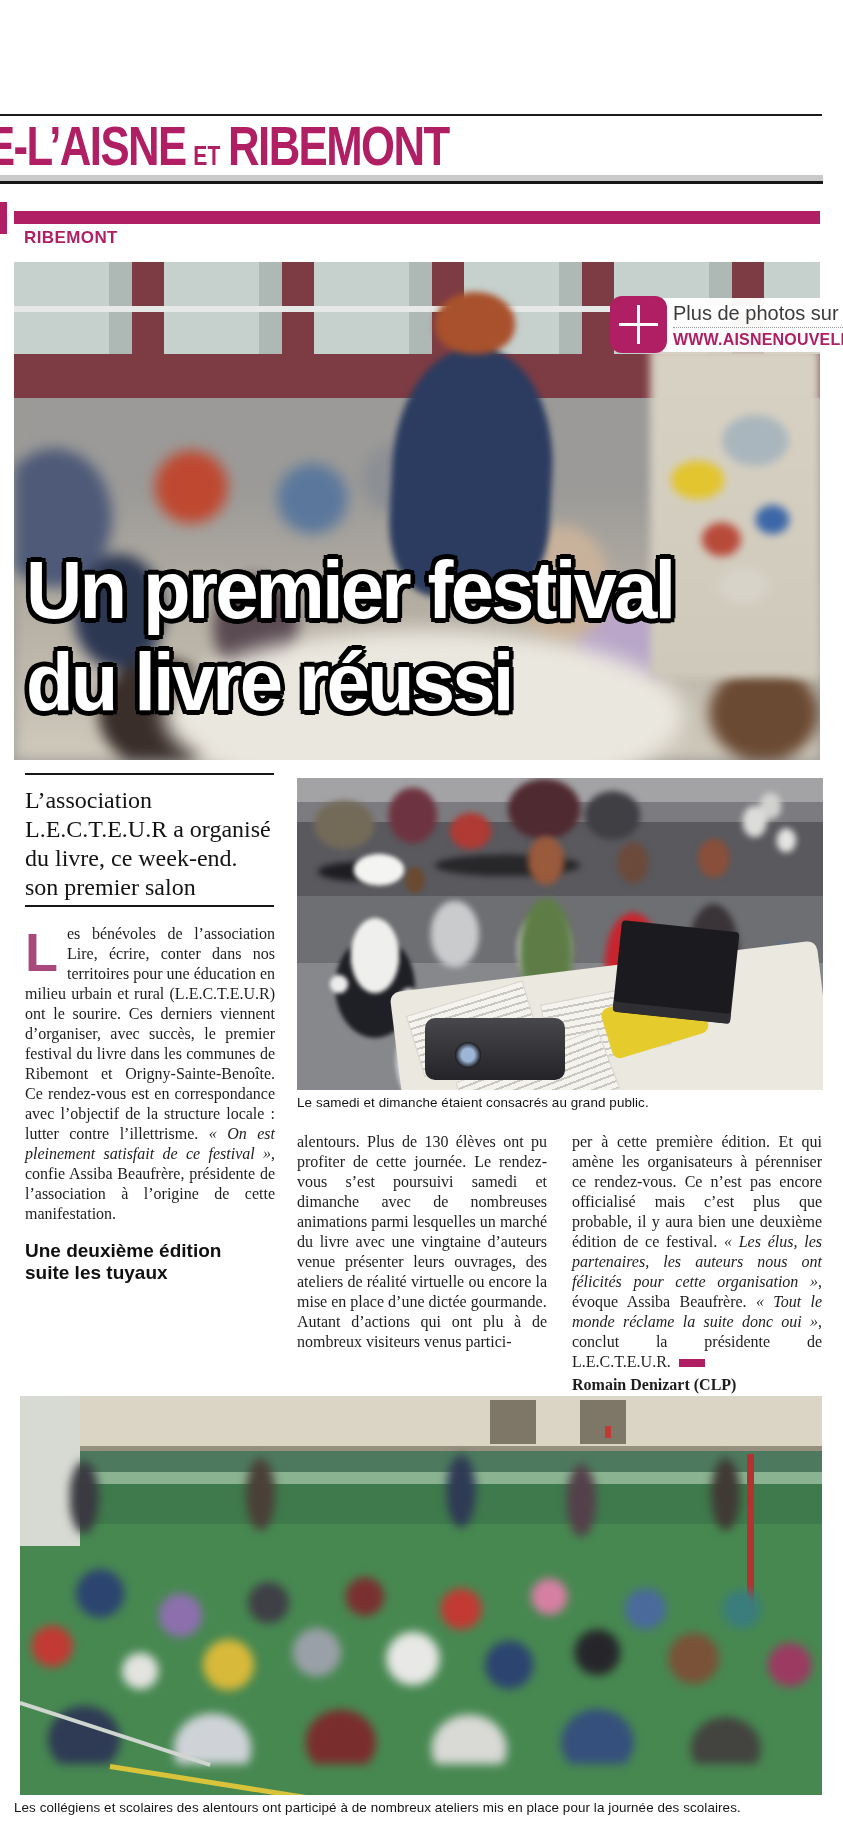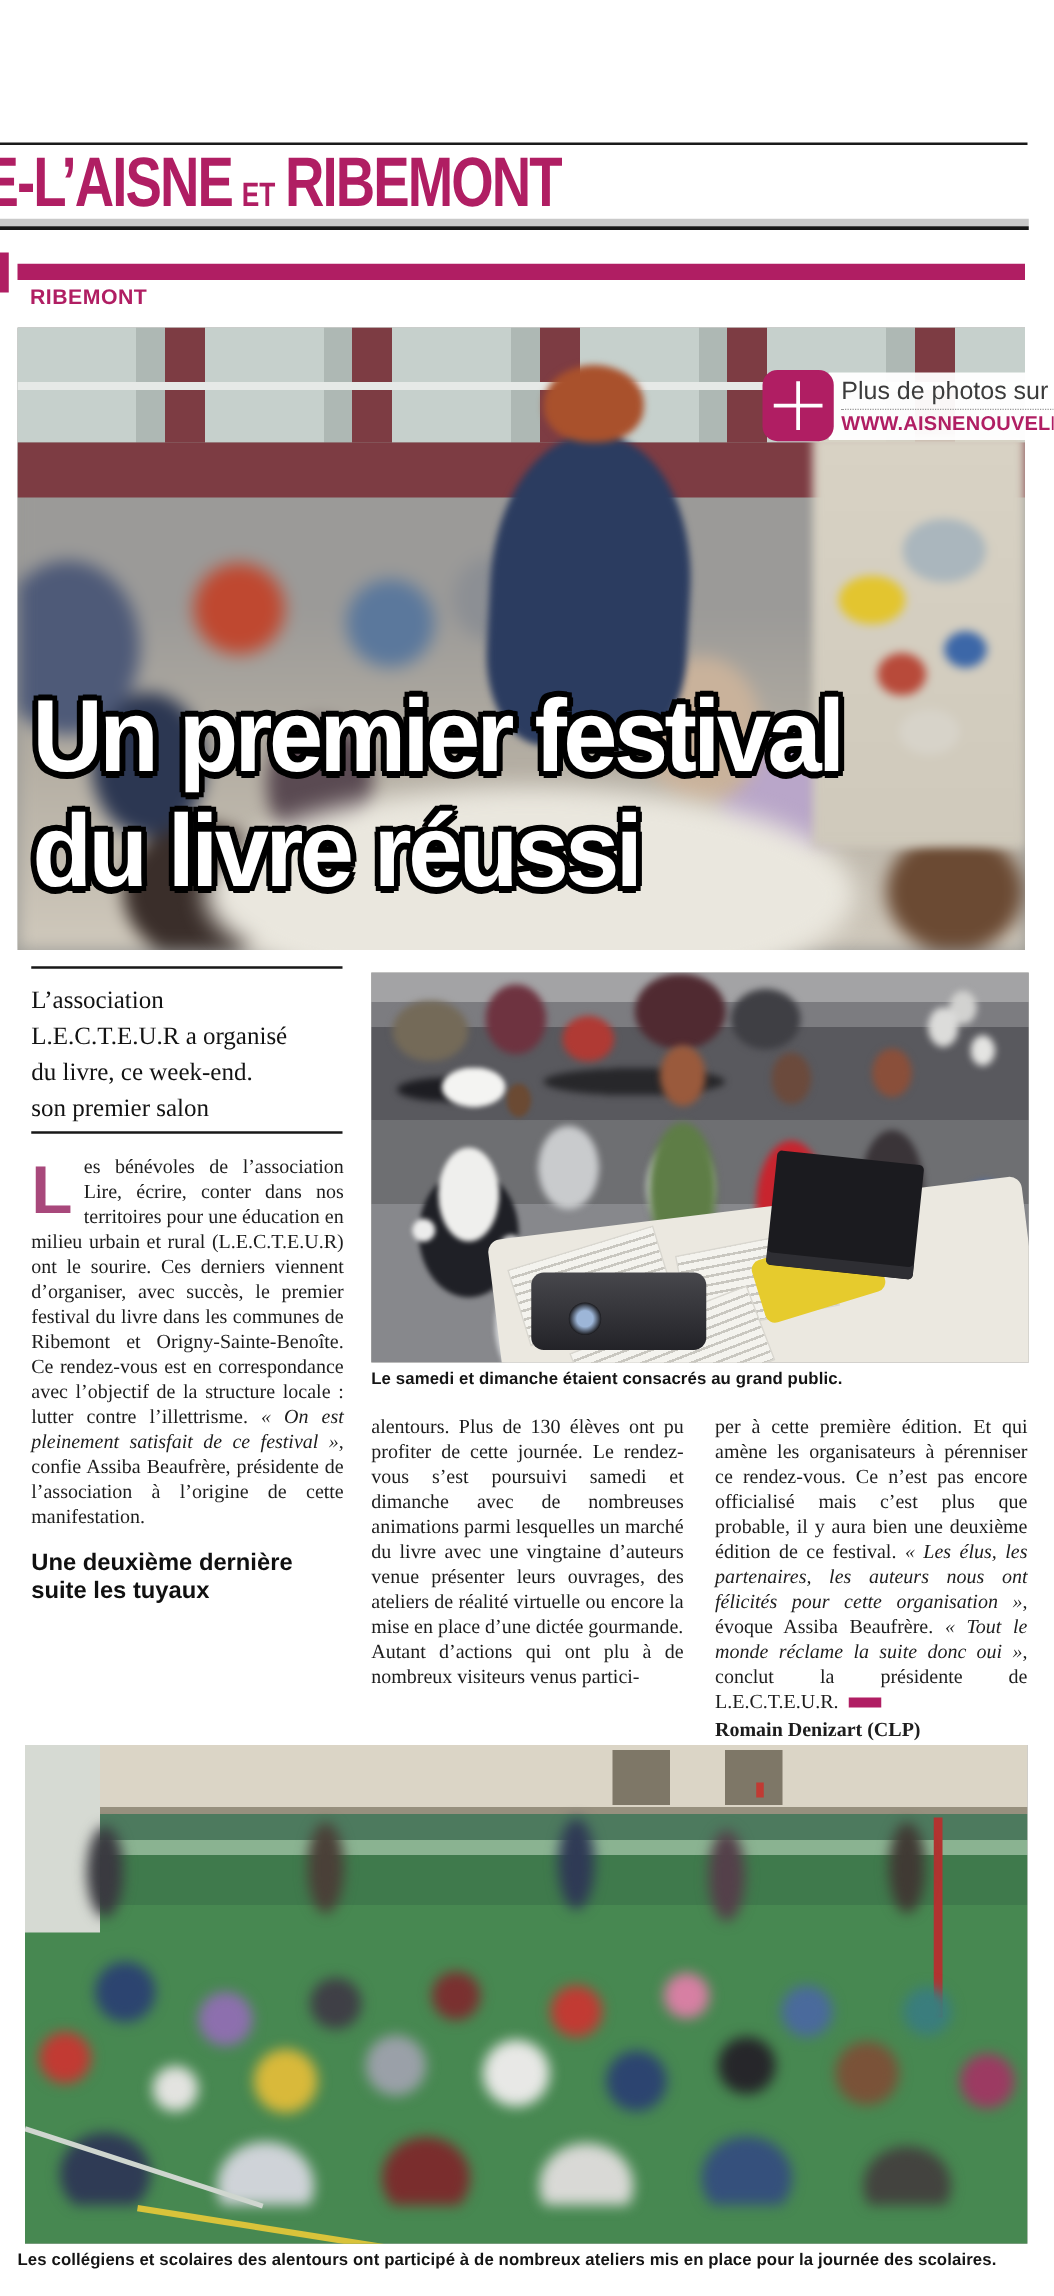--- a/index.html
+++ b/index.html
@@ -80,40 +80,40 @@
   .badge-box{background:rgba(255,255,255,.96);height:54px;width:192px;margin-left:-4px;
              padding:2px 8px 0 10px;box-sizing:border-box;}
   .badge-line1{font-family:"Liberation Sans",sans-serif;font-size:20px;color:#3b3b3b;line-height:26px;
                border-bottom:1px dotted #9a9a9a;padding-bottom:1px;white-space:nowrap;}
   .badge-line2{font-family:"Liberation Sans",sans-serif;font-weight:700;font-size:16px;color:var(--mag);
                line-height:23px;letter-spacing:.2px;white-space:nowrap;}
 
   
   .sf-rule{position:absolute;left:25px;width:249px;height:2px;background:#181818;}
   .r1{top:773px;} .r2{top:905px;}
-  #standfirst{position:absolute;left:25px;top:786px;width:280px;font-size:20px;line-height:29px;
+  #standfirst{position:absolute;left:25px;top:786px;width:280px;font-size:24px;line-height:29px;
               color:#131313;white-space:nowrap;}
 
   
   .col{position:absolute;width:250px;font-size:16px;line-height:20px;text-align:justify;
        color:var(--ink);hyphens:auto;}
   #col1{left:25px;top:924px;}
   #col2{left:297px;top:1132px;}
   #col3{left:572px;top:1132px;}
   .col p{margin:0;}
   .it{font-style:italic;}
   .dropcap{float:left;font-family:"Liberation Sans",sans-serif;font-weight:700;font-size:54px;
            line-height:46px;color:var(--mauve);margin:5px 9px 0 0;}
   .subhead{font-family:"Liberation Sans",sans-serif;font-weight:700;font-size:19px;line-height:22px;
            color:#101010;margin:16px 0 6px;text-align:left;}
   .endmark{display:inline-block;width:26px;height:8px;background:var(--mag);margin-left:8px;}
   .byline{font-weight:700;margin-top:3px;text-align:left;}
 
   
-  .caption{position:absolute;font-family:"Liberation Sans",sans-serif;font-weight:700;
+  .caption{position:absolute;font-family:"Liberation Sans",sans-serif;font-weight:400;
            font-size:13.4px;color:#141414;letter-spacing:.1px;}
   #caption2{left:297px;top:1095px;width:526px;}
   #caption3{left:14px;top:1800px;width:717px;white-space:nowrap;}
 
   
   .p2-bg{position:absolute;inset:0;background:
     linear-gradient(180deg,#a3a3a5 0 24px,#7c7c80 24px 44px,#59595e 44px 118px,#6e6f72 118px 185px,#87888c 185px 100%);}
   .p2-deco{position:absolute;inset:0;filter:blur(3px);background:
     radial-gradient(70px 16px at 12% 30%,#1d1d22 0 60%,transparent 61%),
     radial-gradient(50px 40px at 9% 15%,#746a58 0 60%,transparent 61%),
@@ -265,21 +265,21 @@
       <div class="p2-folder"></div>
     </div>
     <div class="p2-laptop"></div>
     <div class="p2-projector"></div>
     <div class="p2-lens"></div>
   </div>
   <div id="caption2" class="caption">Le samedi et dimanche étaient consacrés au grand public.</div>
 
   <div id="col1" class="col">
     <p><span class="dropcap">L</span><span class="run">es bénévoles de l’association Lire, écrire, conter dans nos territoires pour une éducation en milieu urbain et rural (L.E.C.T.E.U.R) ont le sourire. Ces derniers viennent d’organiser, avec succès, le premier festival du livre dans les communes de Ribemont et Origny-Sainte-Benoîte. Ce rendez-vous est en correspondance avec l’objectif de la structure locale : lutter contre l’illettrisme. </span><span class="it">« On est pleinement satisfait de ce festival »</span><span class="run">, confie Assiba Beaufrère, présidente de l’association à l’origine de cette manifestation.</span></p>
-    <h3 class="subhead"><span>Une deuxième dernière</span><br><span>suite les tuyaux</span></h3>
+    <h3 class="subhead"><span>Une deuxième édition</span><br><span>suite les tuyaux</span></h3>
   </div>
 
   <div id="col2" class="col">
     <p><span class="run">alentours. Plus de 130 élèves ont pu profiter de cette journée. Le rendez-vous s’est poursuivi samedi et dimanche avec de nombreuses animations parmi lesquelles un marché du livre avec une vingtaine d’auteurs venue présenter leurs ouvrages, des ateliers de réalité virtuelle ou encore la mise en place d’une dictée gourmande.</span></p>
     <p><span class="run">Autant d’actions qui ont plu à de nombreux visiteurs venus partici-</span></p>
   </div>
 
   <div id="col3" class="col">
     <p><span class="run">per à cette première édition. Et qui amène les organisateurs à pérenniser ce rendez-vous. Ce n’est pas encore officialisé mais c’est plus que probable, il y aura bien une deuxième édition de ce festival. </span><span class="it">« Les élus, les partenaires, les auteurs nous ont félicités pour cette organisation »</span><span class="run">, évoque Assiba Beaufrère. </span><span class="it">« Tout le monde réclame la suite donc oui »</span><span class="run">, conclut la présidente de L.E.C.T.E.U.R.</span><span class="endmark"></span></p>
     <div class="byline">Romain Denizart (CLP)</div>

